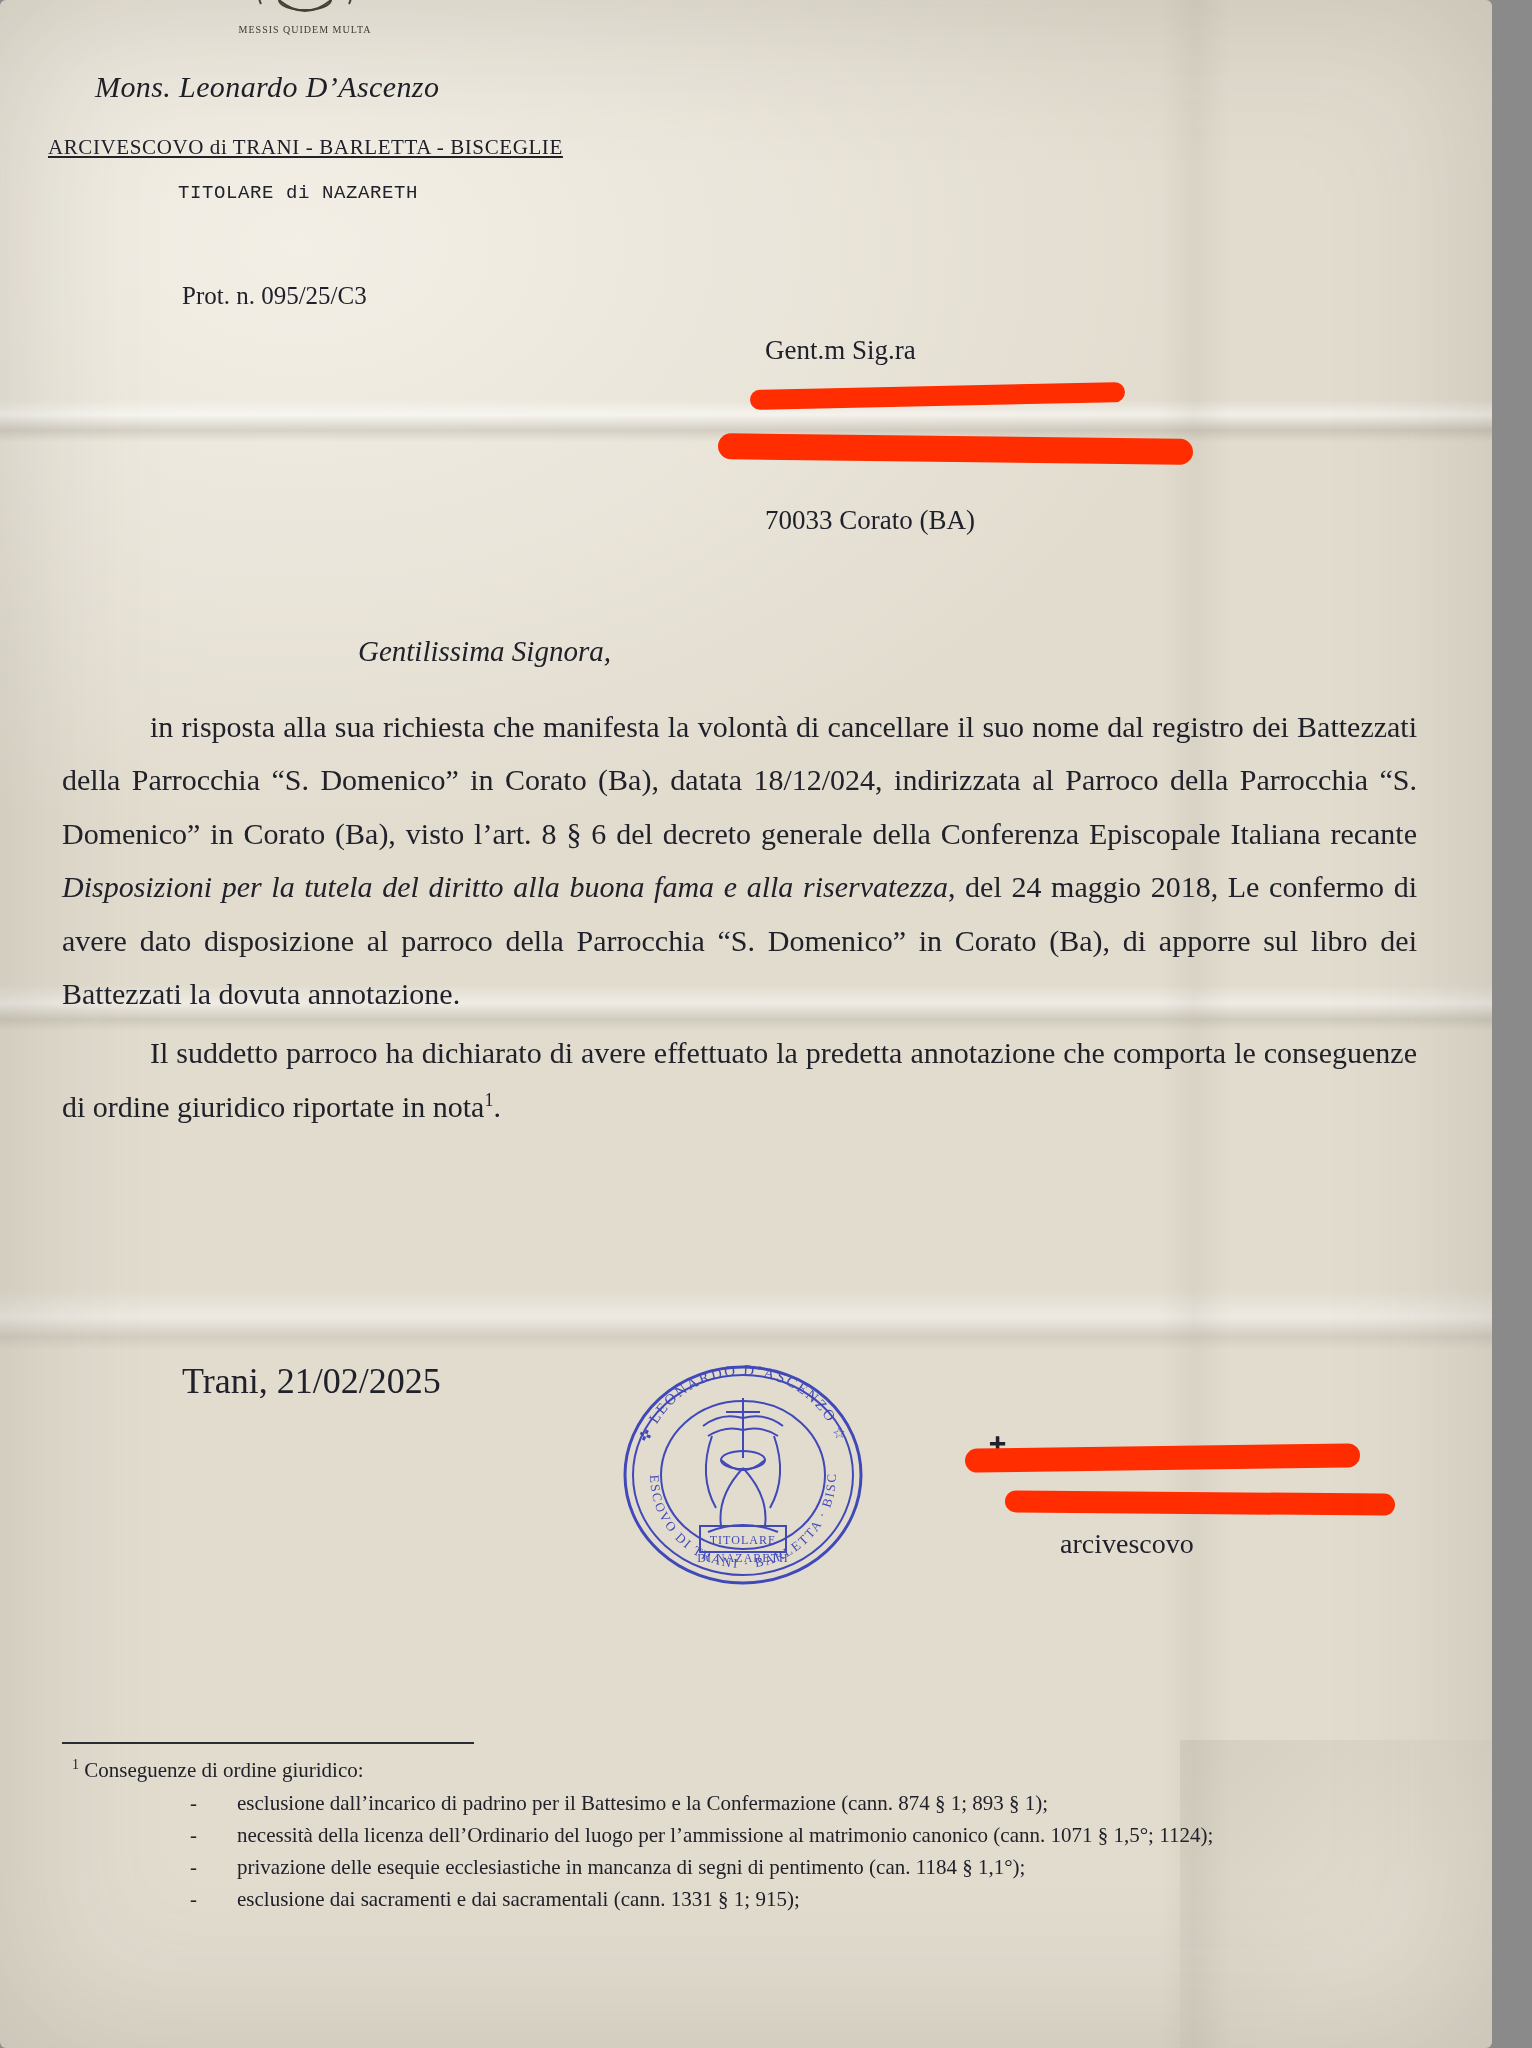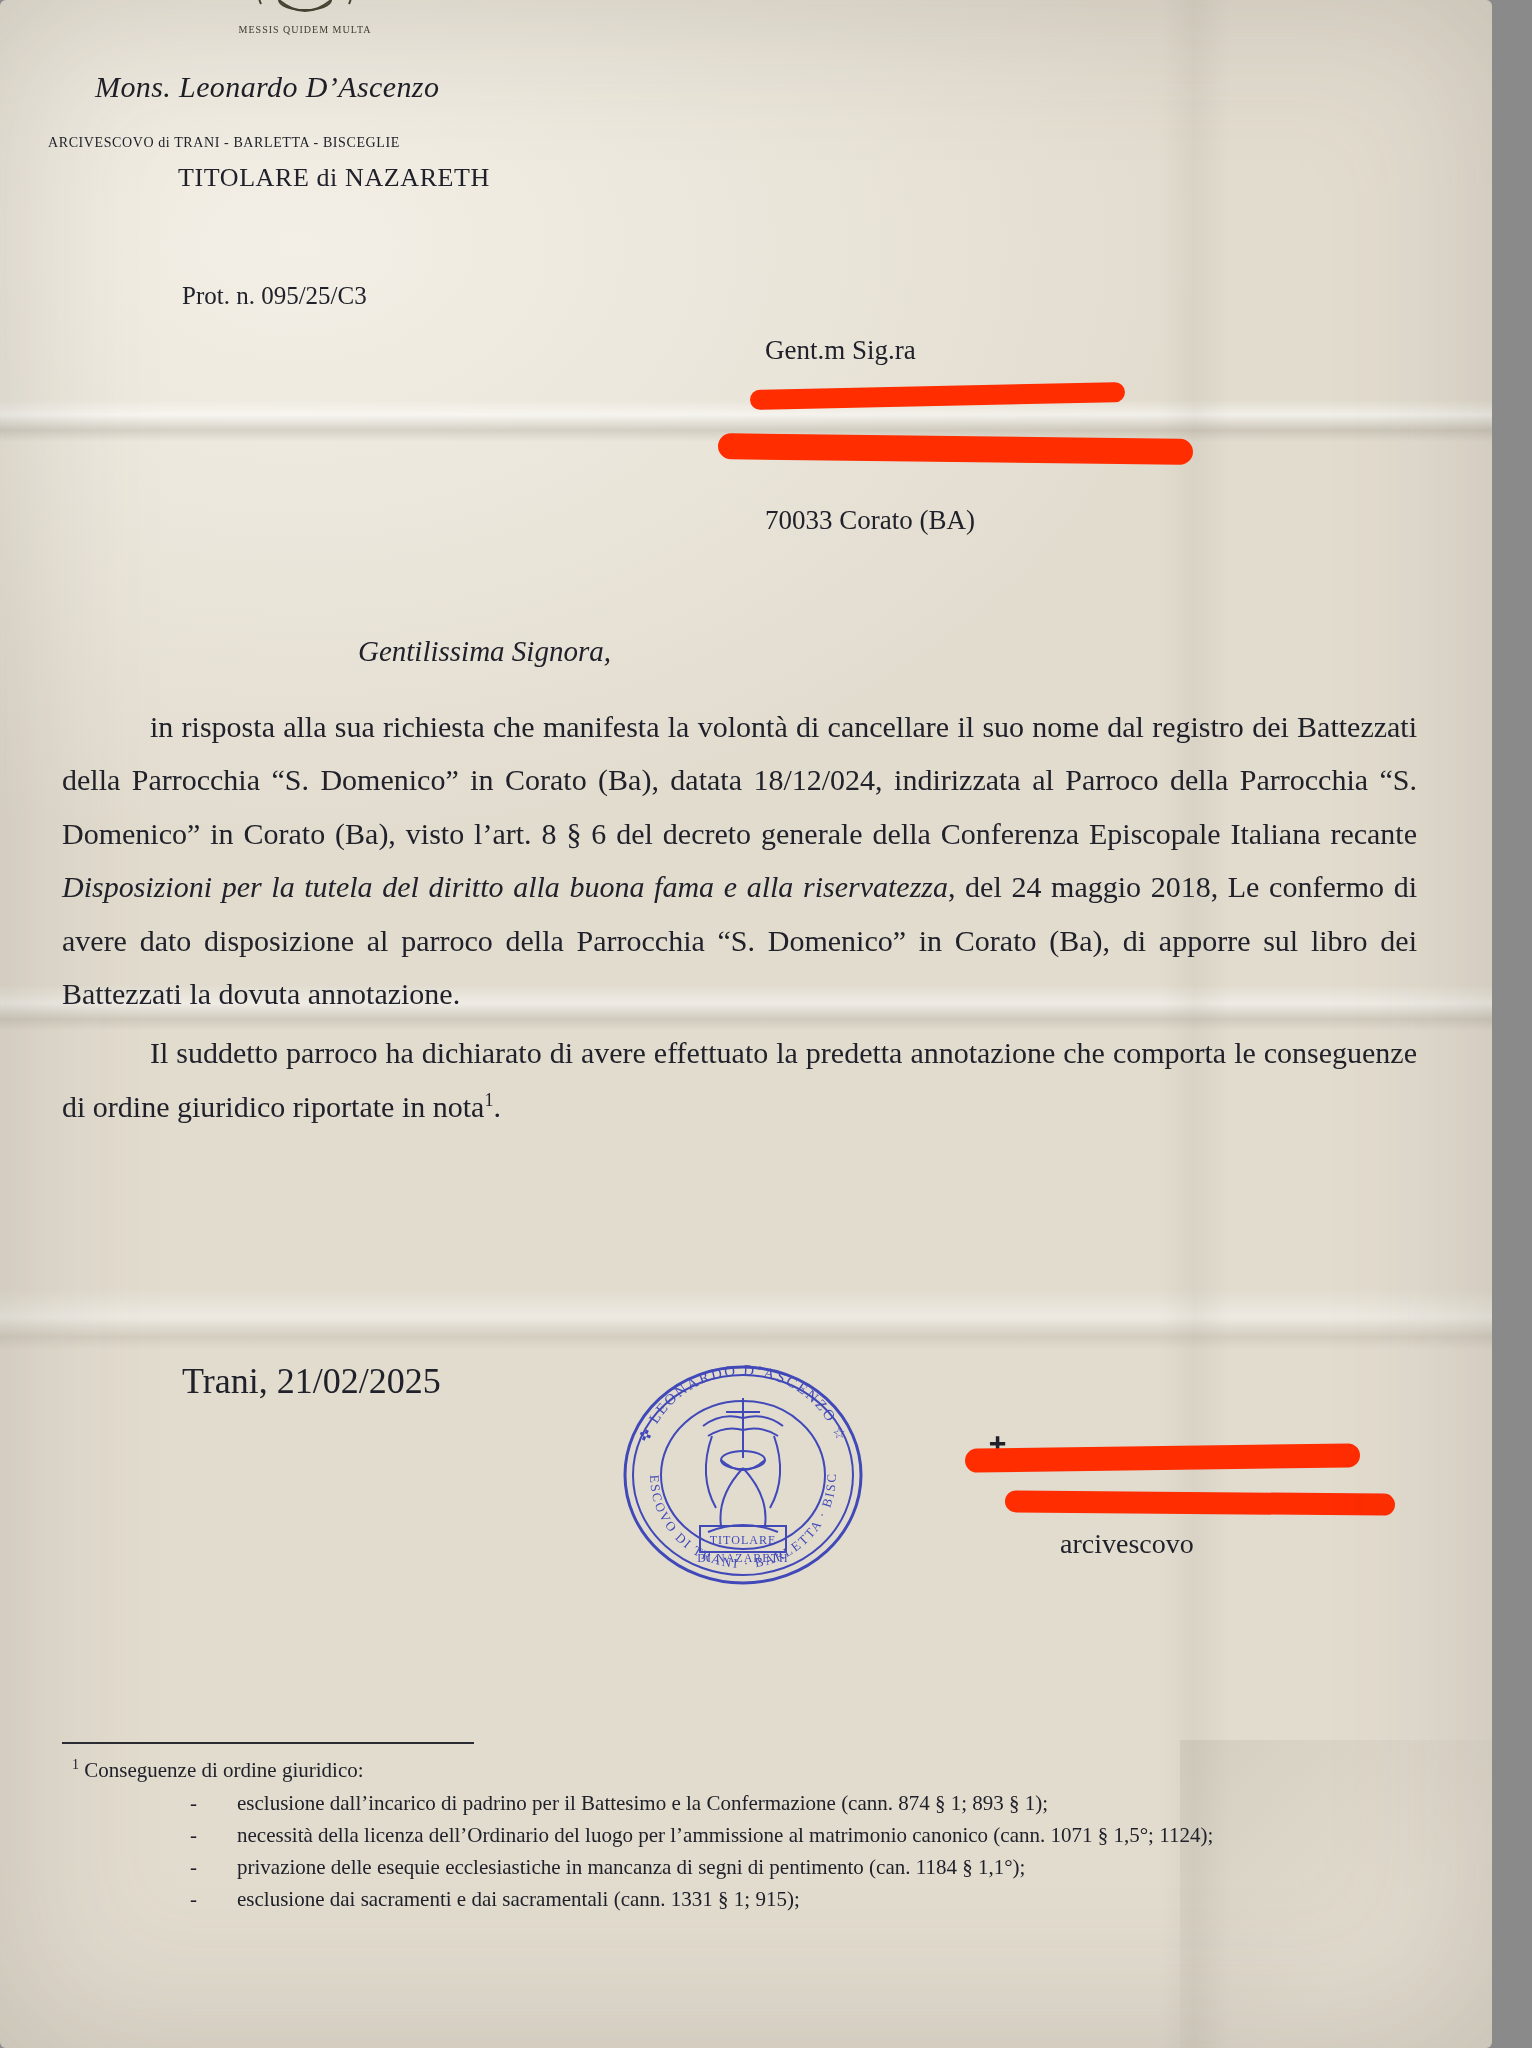--- a/index.html
+++ b/index.html
@@ -71,29 +71,31 @@
     font-size: 30px;
     font-style: italic;
     font-family: "Liberation Serif", serif;
     letter-spacing: 0.4px;
     color: #1d1e26;
     text-align: center;
   }
   .see-line1 {
     position: absolute;
     left: 48px; top: 135px;
-    font-size: 14px;
+    font-size: 21px;
     letter-spacing: 0.6px;
     font-family: "Liberation Serif", serif;
+    text-decoration: underline;
   }
   .see-line2 {
     position: absolute;
-    left: 178px; top: 163px;
-    font-size: 26px;
+    left: 178px; top: 182px;
+    font-size: 19px;
     letter-spacing: 0.6px;
+    font-family: Liberation Mono, monospace;
   }
 
   
   .protocol {
     position: absolute;
     left: 182px; top: 282px;
     font-size: 25px;
   }
   .addr-title {
     position: absolute;

